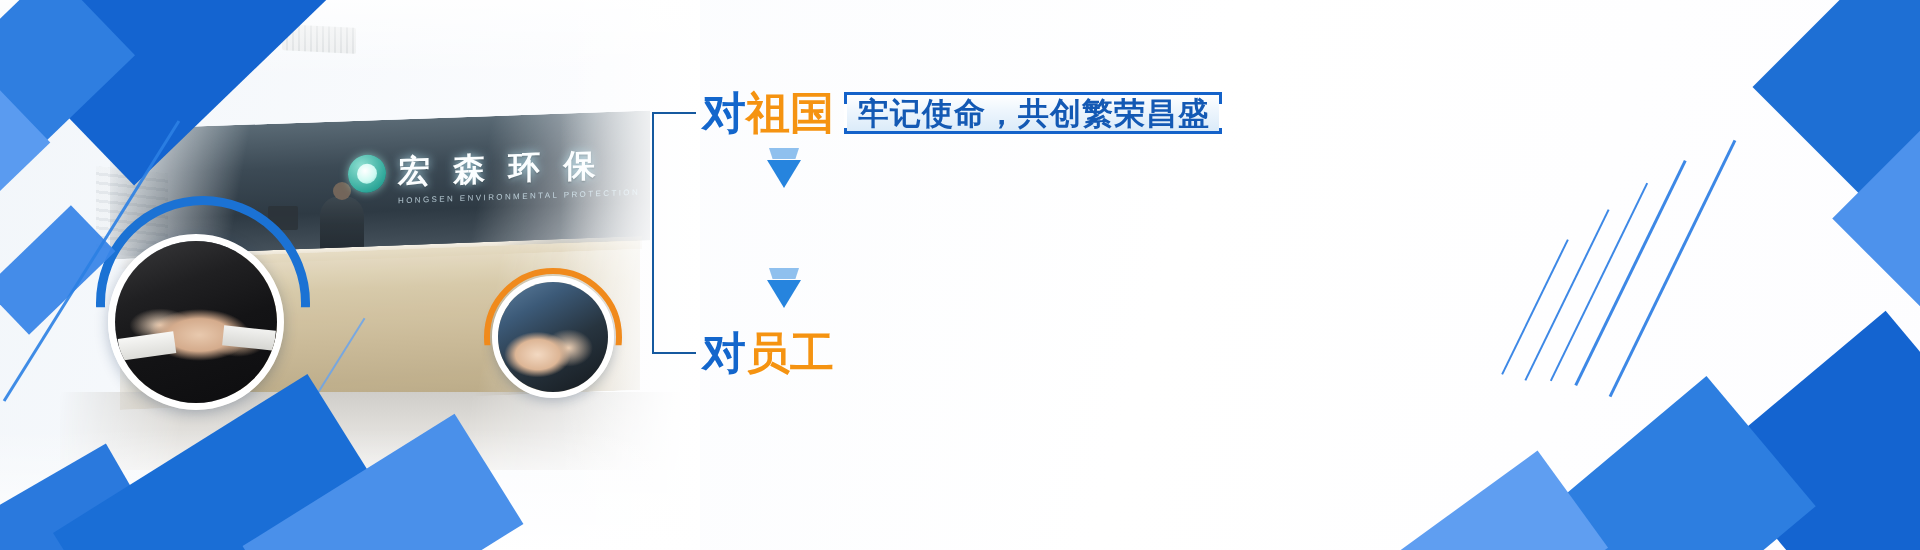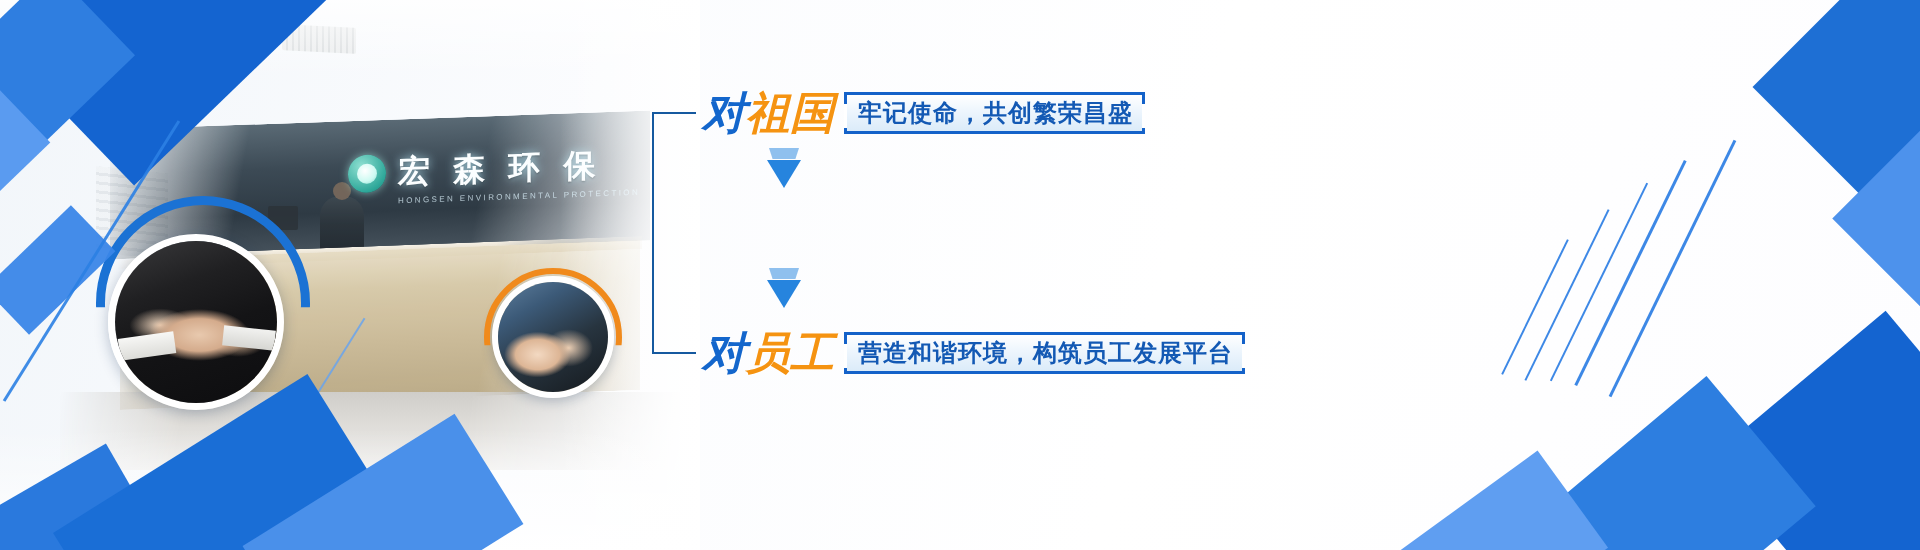--- a/index.html
+++ b/index.html
@@ -276,40 +276,39 @@
   #row-2 { top: 128px; }
   #row-3 { top: 248px; }
   .tick {
     width: 44px; height: 2px; background: #15599f; flex: 0 0 auto;
   }
   .label {
     font-size: 44px; font-weight: 700; line-height: 1;
     white-space: nowrap; margin-left: 6px;
     font-family: "DejaVu Sans", "Liberation Sans", sans-serif;
     text-shadow: 1px 1px 0 rgba(255,255,255,.75);
-    font-style: italic;
   }
   .label .w-blue { color: #1366cc; }
   .label .w-orange { color: #f59311; }
   .pill {
     margin-left: 10px;
     height: 42px;
     display: flex; align-items: center;
     padding: 0 9px 0 11px;
     border: 3px solid #1462c9;
     background: linear-gradient(180deg, #ffffff 0%, #eef6fd 42%, #dbebf9 100%);
     position: relative;
   }
   .pill::before, .pill::after {
     content: ""; position: absolute; background: #ffffff;
   }
   .pill::before { left: -3px; top: 9px; width: 3px; height: 24px; }
   .pill::after  { right: -3px; top: 9px; width: 3px; height: 24px; }
   .pill-text {
-    font-size: 24px; font-weight: 700; color: #1359b4; letter-spacing: 1px;
+    font-size: 31px; font-weight: 700; color: #1359b4; letter-spacing: 1px;
     white-space: nowrap; line-height: 1;
     font-family: "DejaVu Sans", "Liberation Sans", sans-serif;
     text-align: right;
   }
   
   .arrow {
     position: absolute; width: 40px; height: 42px;
   }
   #arrow-1 { left: 112px; top: 70px; }
   #arrow-2 { left: 112px; top: 190px; }
@@ -405,19 +404,16 @@
     <div class="arrow" id="arrow-2">
       <span class="cap"></span>
       <span class="tri"></span>
     </div>
 
     <div class="row" id="row-3">
       <span class="tick"></span>
       <span class="label">
         <span class="w-blue">对</span><span class="w-orange">员工</span>
       </span>
-      <span class="pill">
-        <span class="pill-text">营造和谐环境，构筑员工发展平台</span>
-      </span>
     </div>
 
   </div>
 </div>
 
 </body></html>

